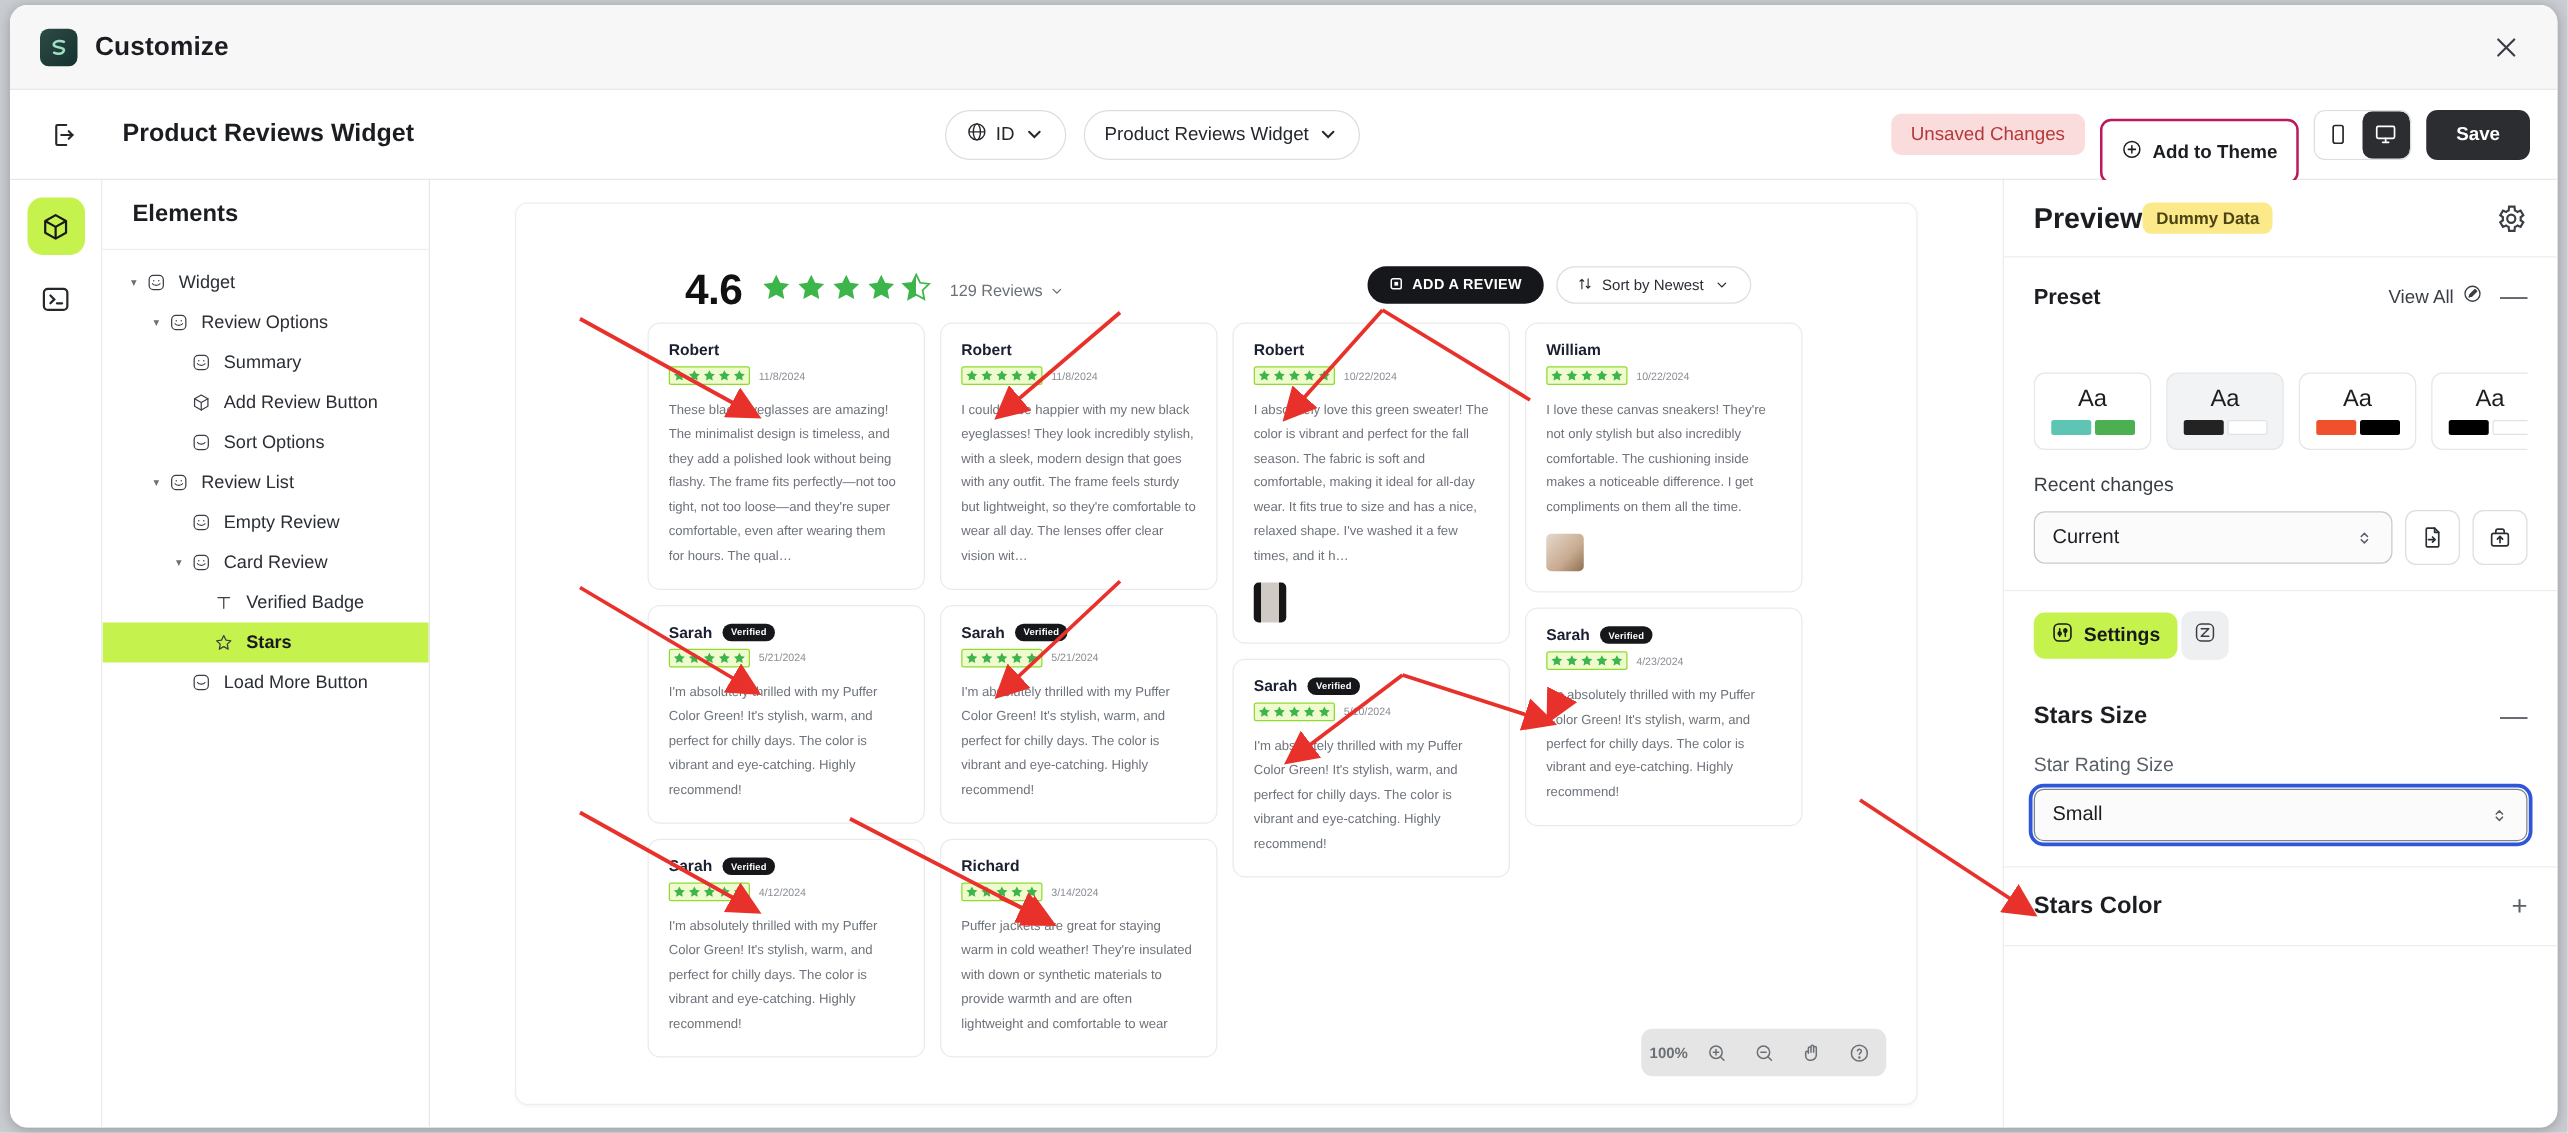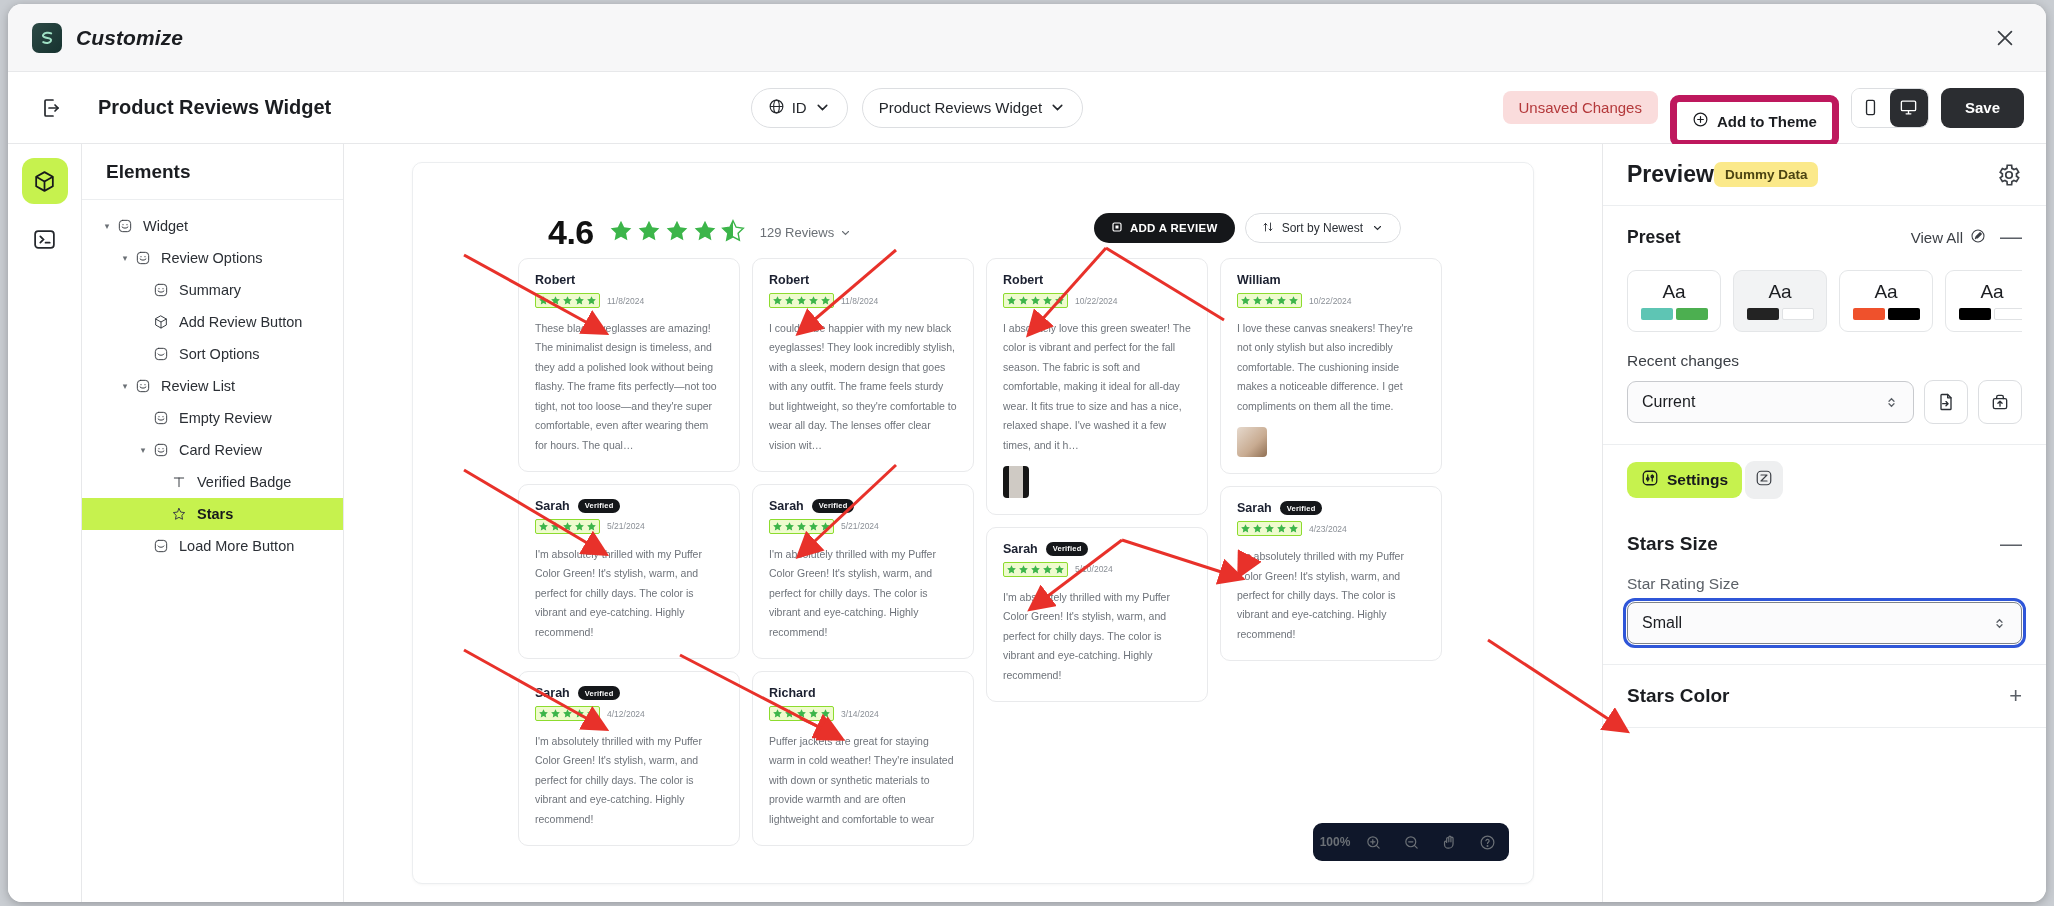--- a/index.html
+++ b/index.html
@@ -8,21 +8,21 @@
 
   .app {
     position:absolute; left:8px; top:4px; width:2038px; height:898px;
     background:#fff; border-radius:14px; overflow:hidden;
     box-shadow:0 2px 10px rgba(0,0,0,.25);
     display:flex; flex-direction:column;
   }
 
   
   .titlebar{ height:68px; background:#f7f7f8; border-bottom:1px solid #e7e8ea;
-    display:flex; align-items:center; padding:17px 24px; flex:0 0 68px;font-style:italic; }
+    display:flex; align-items:center; padding:17px 24px; flex:0 0 68px; }
   .applogo{ width:30px;height:30px;border-radius:7px;
     background:linear-gradient(135deg,#2d4a46,#16322f);
     display:flex;align-items:center;justify-content:center;flex:0 0 30px;}
   .applogo svg{width:20px;height:20px;}
   .apptitle{ font-size:21px; font-weight:700; color:#1b1d21; margin-left:14px; letter-spacing:.1px;}
   .tb-spacer{flex:1;}
   .closebtn{width:34px;height:34px;display:flex;align-items:center;justify-content:center;
     color:#3b3f45;cursor:pointer;border-radius:6px;}
   .closebtn svg{width:22px;height:22px;}
 
@@ -35,21 +35,21 @@
   .doc-title{font-size:20px;font-weight:600;color:#1b1d21;margin-left:24px;white-space:nowrap;}
   .tb-center{flex:1;display:flex;justify-content:center;align-items:center;gap:14px;}
   .pill{height:40px;border:1px solid #dcdee1;border-radius:20px;background:#fff;
     display:flex;align-items:center;gap:7px;padding:0 16px;font-size:15px;color:#24272c;
     cursor:pointer;white-space:nowrap;}
   .pill svg{width:17px;height:17px;flex:0 0 17px;}
   .chev{width:13px;height:13px;flex:0 0 13px;}
   .tb-right{display:flex;align-items:center;gap:12px;}
   .badge-unsaved{background:#fadcdc;color:#b4393b;font-size:15px;font-weight:500;
     padding:8px 16px;border-radius:8px;white-space:nowrap;}
-  .btn-outline{height:52px;border:7px solid #be185d;border-radius:9px;background:#fff;
+  .btn-outline{height:52px;border:2px solid #be185d;border-radius:9px;background:#fff;
     display:flex;align-items:center;gap:8px;padding:0 15px;font-size:15px;font-weight:600;
     color:#1b1d21;cursor:pointer;white-space:nowrap;margin-top:27px;}
   .btn-outline svg{width:17px;height:17px;}
   .devgroup{display:flex;border:1px solid #dcdee1;border-radius:9px;overflow:hidden;height:40px;}
   .devbtn{width:38px;display:flex;align-items:center;justify-content:center;background:#fff;
     color:#24272c;cursor:pointer;}
   .devbtn.active{background:#2b2d31;color:#fff;border-radius:8px;}
   .devbtn svg{width:19px;height:19px;}
   .btn-save{height:40px;background:#2b2d31;color:#fff;border-radius:9px;padding:0 24px;
     display:flex;align-items:center;font-size:15px;font-weight:700;cursor:pointer;}
@@ -114,21 +114,21 @@
   .ministars{display:flex;gap:1px;padding:1px 2px;border:1.5px solid #8ddc2e;
     background:rgba(198,242,78,.28);border-radius:2px;}
   .ministars svg{width:11px;height:11px;}
   .cdate{font-size:8.5px;color:#8a8f96;}
   .ctext{font-size:10.5px;line-height:1.85;color:#6e737a;margin-top:11px;}
   .cimg{width:26px;height:32px;border-radius:4px;margin-top:11px;display:block;}
   .cimg.a{background:linear-gradient(90deg,#161616 0 22%,#cfcac4 22% 78%,#161616 78% 100%);}
   .cimg.b{width:30px;height:30px;background:linear-gradient(135deg,#e6d9cd,#c8ab91 60%,#8f6f52);}
 
   
-  .zoomctl{position:absolute;right:24px;bottom:22px;background:#0f172a;border-radius:9px;
+  .zoomctl{position:absolute;right:24px;bottom:22px;background:#e5e5e5;border-radius:9px;
     display:flex;align-items:center;padding:4px;gap:2px;text-align:center;}
   .zc{width:36px;height:30px;display:flex;align-items:center;justify-content:center;
     color:#6b7076;cursor:pointer;border-radius:6px;font-size:12px;font-weight:600;}
   .zc svg{width:17px;height:17px;}
 
   
   .rpanel{width:444px;flex:0 0 444px;background:#fff;border-left:1px solid #e7e8ea;
     display:flex;flex-direction:column;}
   .rp-head{height:62px;display:flex;align-items:center;padding:0 24px;
     border-bottom:1px solid #eceef0;}
@@ -141,21 +141,21 @@
   .sect-row{display:flex;align-items:center;}
   .sect-title{font-size:17.5px;font-weight:600;color:#1b1d21;}
   .sect-title.big{font-size:19px;font-weight:700;}
   .sect-row .sp{flex:1;}
   .viewall{font-size:15px;color:#3b3f45;display:flex;align-items:center;gap:7px;cursor:pointer;}
   .viewall svg{width:16px;height:16px;}
   .collapse{font-size:22px;color:#5b6067;cursor:pointer;line-height:1;padding-left:14px;}
   .presets{display:flex;gap:12px;margin-top:22px;overflow:hidden;}
   .preset{width:94px;height:62px;flex:0 0 94px;border:1px solid #e4e6e8;border-radius:9px;
     background:#fff;display:flex;flex-direction:column;align-items:center;
-    justify-content:center;gap:7px;cursor:pointer;}
+    justify-content:center;gap:7px;cursor:pointer;margin-top:28px;}
   .preset.sel{background:#f2f3f4;}
   .preset .aa{font-size:19px;color:#1b1d21;line-height:1;}
   .swatches{display:flex;gap:3px;}
   .sw{width:32px;height:12px;border-radius:2px;}
   .sw.wh{border:1px solid #e0e2e4;}
   .rc-label{font-size:15.5px;color:#3b3f45;margin-top:20px;}
   .rc-row{display:flex;gap:10px;margin-top:10px;align-items:center;}
   .select{flex:1;height:42px;border:1px solid #c8cace;border-radius:9px;background:#fbfbfc;
     display:flex;align-items:center;padding:0 14px;font-size:16px;color:#1b1d21;cursor:pointer;}
   .select .sp{flex:1;}

